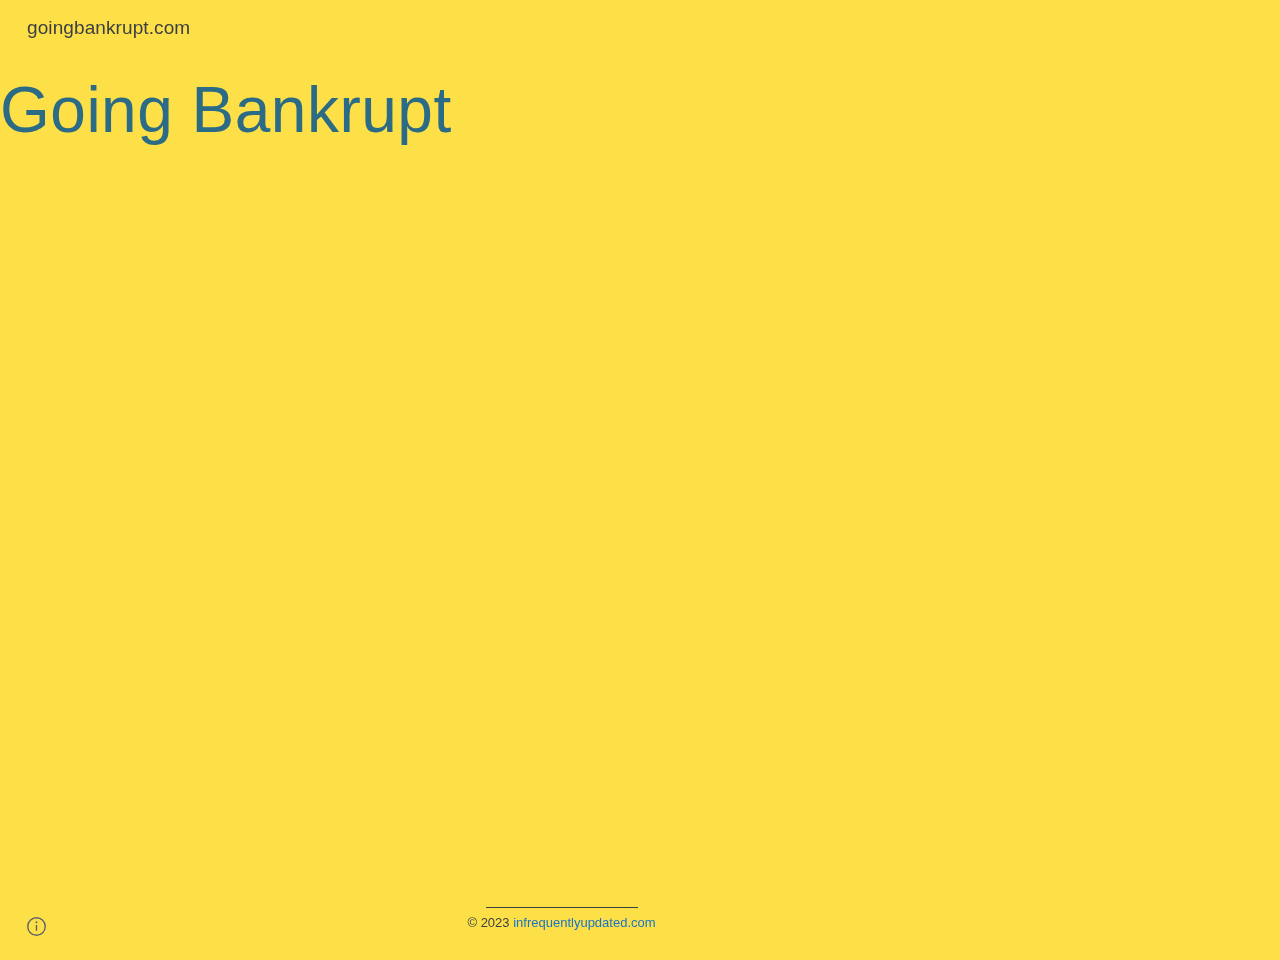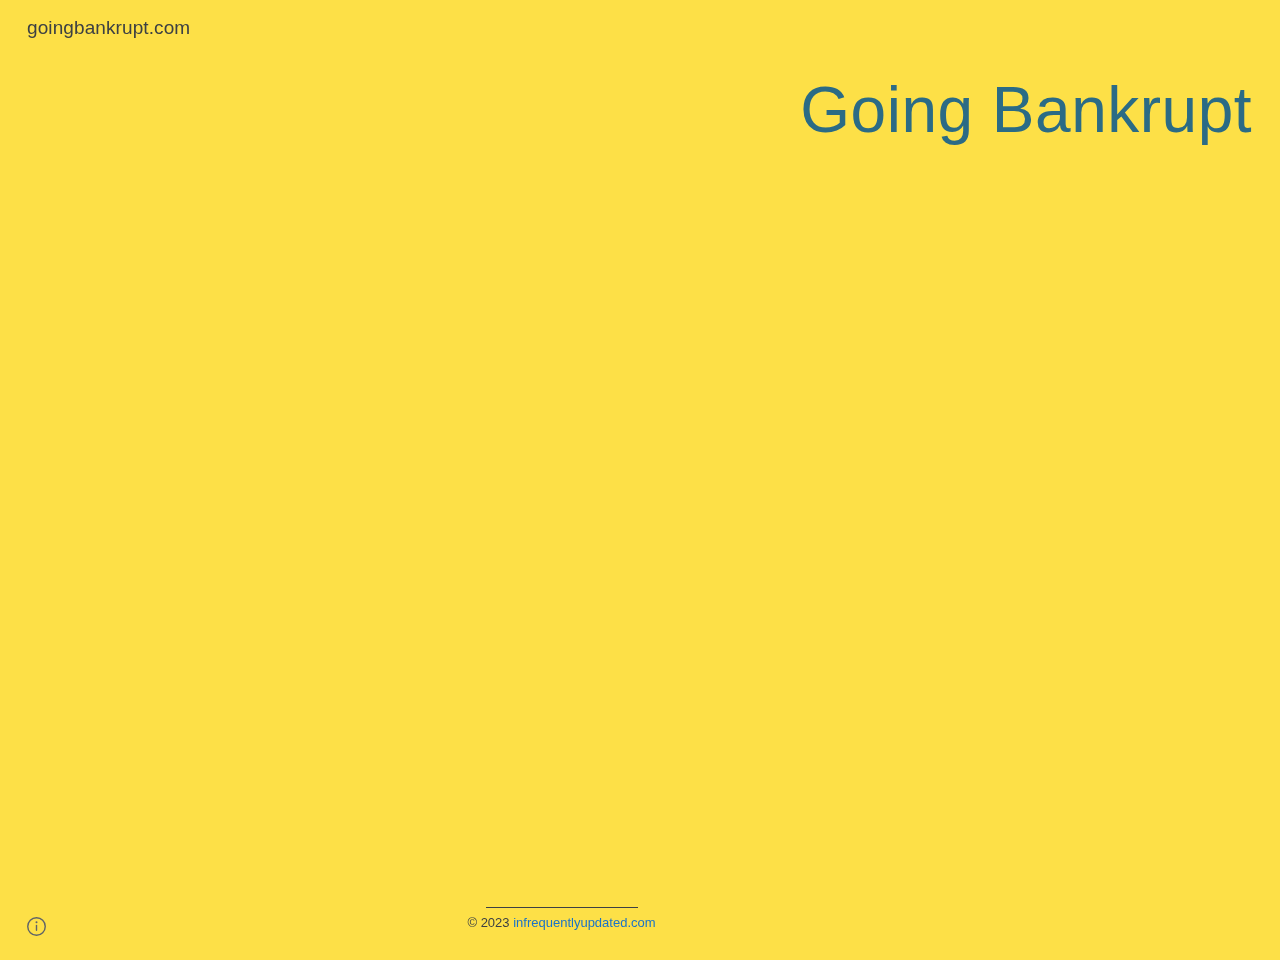--- a/index.html
+++ b/index.html
@@ -31,21 +31,21 @@
     letter-spacing: 0.1px;
     white-space: nowrap;
   }
 
   
   .content {
     position: absolute;
     left: 0;
     top: 70px;
     width: 1252px;
-    text-align: right;
+    text-align: left;
   }
 
   .page-title {
     margin: 0;
     padding: 0;
     font-size: 64px;
     font-weight: 400;
     line-height: 1.25;
     color: #2b6b85;
     font-family: "Liberation Sans", sans-serif;

